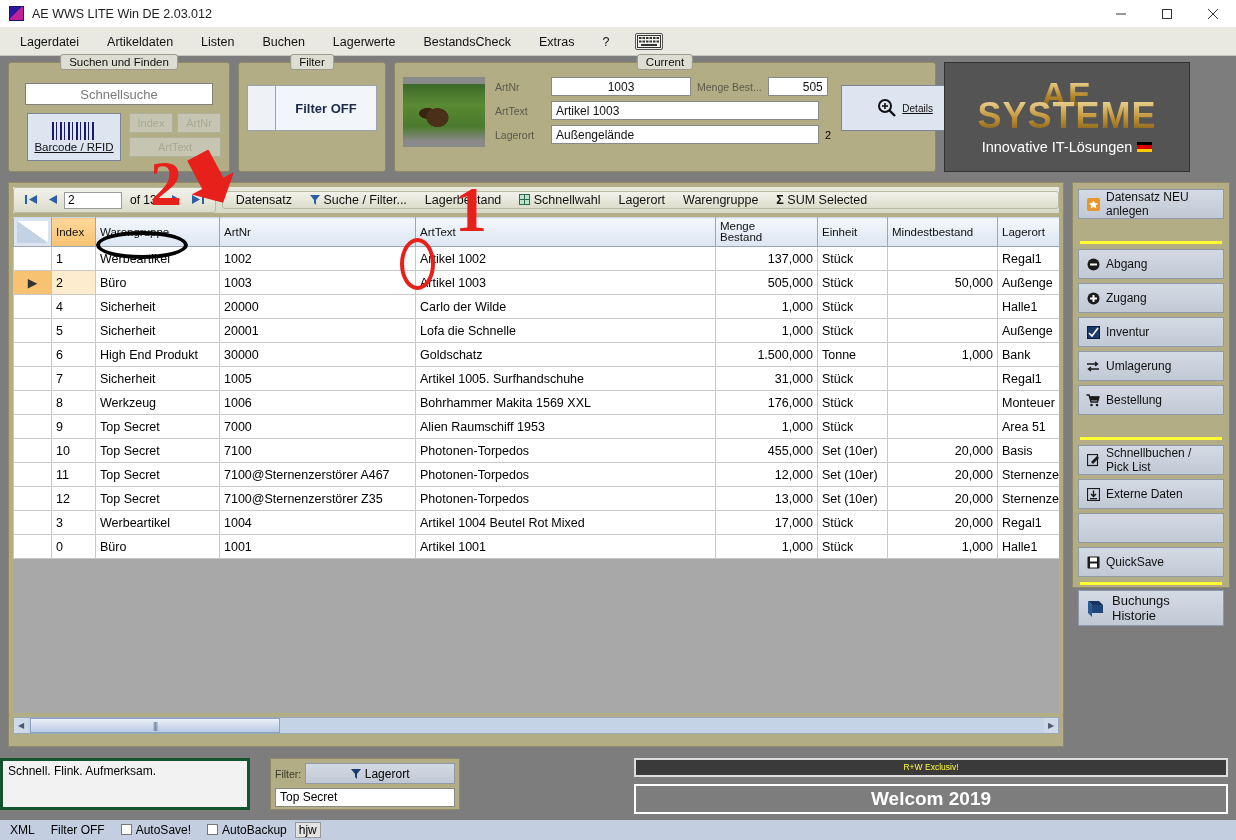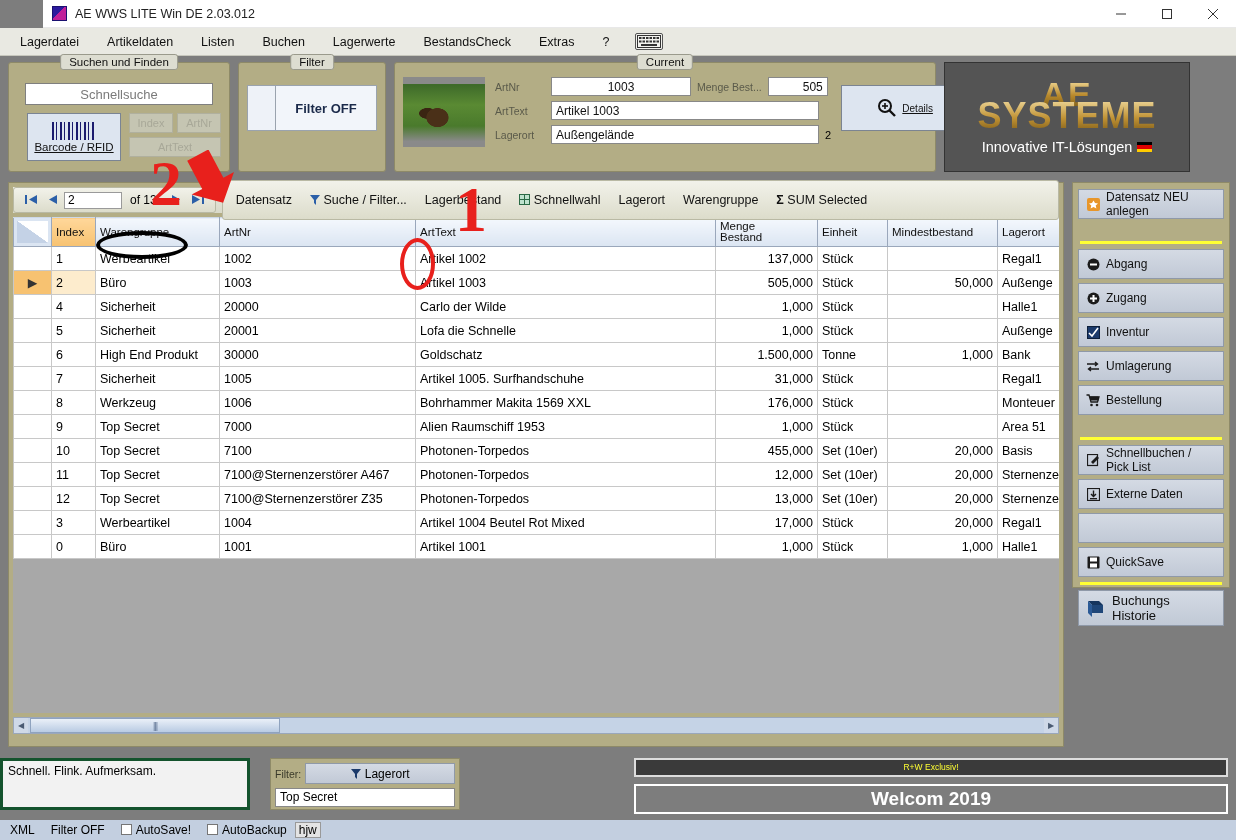--- a/index.html
+++ b/index.html
@@ -12,21 +12,20 @@
     overflow:hidden;
     position:relative;
     color:#000;
   }
 
   
   .titlebar {
     height:28px; background:#ffffff;
     display:flex; align-items:center;
     border-bottom:1px solid #e8e8e8;
-    margin-left:43px;
   }
   .app-icon {
     width:15px; height:15px; margin-left:9px; margin-right:8px;
     background:linear-gradient(135deg,#2b1a9e 0%,#2b1a9e 45%,#c0209a 45%,#c0209a 100%);
     border:1px solid #1b1170;
     flex:none;
   }
   .app-title { font-size:12.5px; color:#222; }
   .win-buttons { margin-left:auto; display:flex; height:28px; }
   .win-btn {
@@ -177,21 +176,21 @@
     border:1px solid #b9b9a4; border-radius:3px;
     padding:0 6px; margin-right:6px;
   }
   .navbtn { padding:0 5px; color:#2b5fa8; font-size:13px; }
   .navinput {
     width:58px; height:17px; background:#fff; border:1px solid #9a9a9a;
     font-size:12px; padding:0 3px; line-height:15px;
   }
   .navof { padding:0 8px; font-size:12px; }
   .navgroup2 {
-    display:flex; align-items:center; height:40px;
+    display:flex; align-items:center; height:18px;
     background:linear-gradient(#f2f2ea,#dcdccb);
     border:1px solid #b9b9a4; border-radius:3px;
     padding:0 4px; flex:1;
   }
   .navtext { padding:0 9px; font-size:12.5px; color:#111; white-space:nowrap;}
 
   table.grid { border-collapse:collapse; width:1046px; table-layout:fixed; }
   .gridwrap { background:#a8a8a8; margin-top:4px; height:496px; overflow:hidden;}
   table.grid th {
     background:linear-gradient(#f4f8fd,#dbe5f2);

